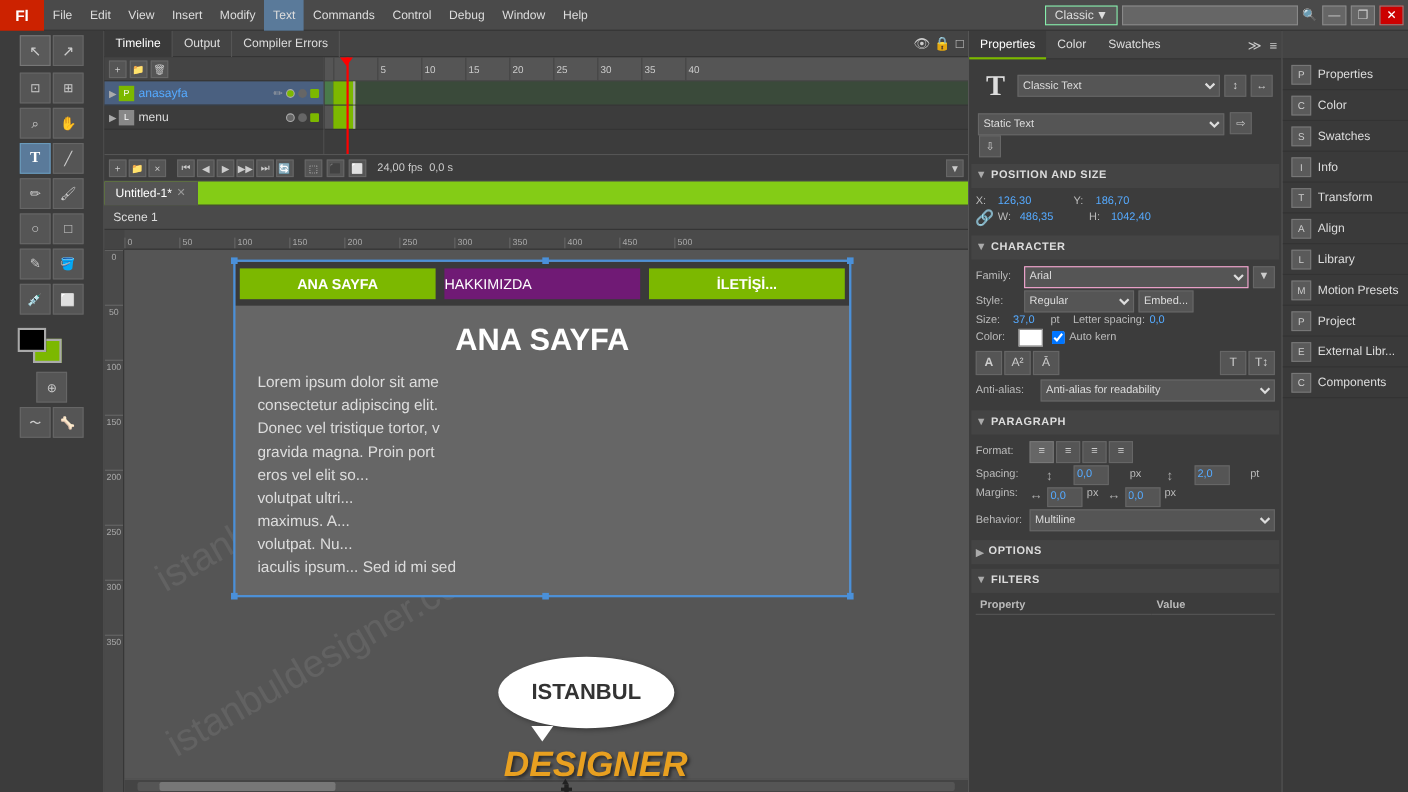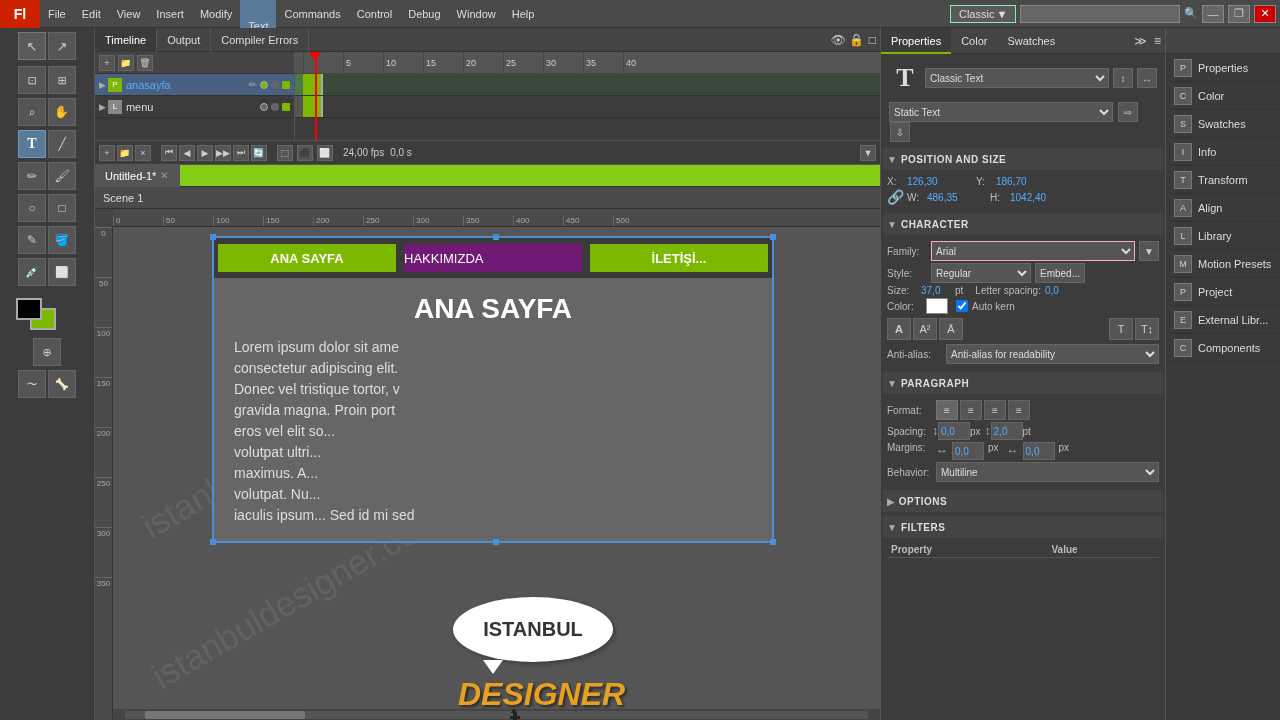--- a/index.html
+++ b/index.html
@@ -10,21 +10,21 @@
 <body>
 
 <div style="display:flex; height:28px; background:#4a4a4a; border-bottom:1px solid #333; align-items:center;">
   <div style="width:40px;height:28px;background:#cc2200;display:flex;align-items:center;justify-content:center;color:#fff;font-weight:bold;font-size:14px;flex-shrink:0;">Fl</div>
   <div style="display:flex;align-items:center;">
     <span style="padding:0 8px;height:28px;line-height:28px;color:#ddd;font-size:11px;cursor:pointer;">File</span>
     <span style="padding:0 8px;height:28px;line-height:28px;color:#ddd;font-size:11px;cursor:pointer;">Edit</span>
     <span style="padding:0 8px;height:28px;line-height:28px;color:#ddd;font-size:11px;cursor:pointer;">View</span>
     <span style="padding:0 8px;height:28px;line-height:28px;color:#ddd;font-size:11px;cursor:pointer;">Insert</span>
     <span style="padding:0 8px;height:28px;line-height:28px;color:#ddd;font-size:11px;cursor:pointer;">Modify</span>
-    <span style="padding:12px 8px;height:28px;line-height:28px;color:#ddd;font-size:11px;cursor:pointer;background:#5a7a9a;">Text</span>
+    <span style="padding:0 8px;height:28px;line-height:28px;color:#ddd;font-size:11px;cursor:pointer;background:#5a7a9a;">Text</span>
     <span style="padding:0 8px;height:28px;line-height:28px;color:#ddd;font-size:11px;cursor:pointer;">Commands</span>
     <span style="padding:0 8px;height:28px;line-height:28px;color:#ddd;font-size:11px;cursor:pointer;">Control</span>
     <span style="padding:0 8px;height:28px;line-height:28px;color:#ddd;font-size:11px;cursor:pointer;">Debug</span>
     <span style="padding:0 8px;height:28px;line-height:28px;color:#ddd;font-size:11px;cursor:pointer;">Window</span>
     <span style="padding:0 8px;height:28px;line-height:28px;color:#ddd;font-size:11px;cursor:pointer;">Help</span>
   </div>
   <div style="margin-left:auto;display:flex;align-items:center;gap:4px;padding-right:4px;">
     <button style="background:#5a5a5a;border:1px solid #86efac;color:#ddd;padding:2px 8px;font-size:11px;cursor:pointer;display:flex;align-items:center;gap:2px;">
       <span>Classic</span>
         <span>▼</span>
@@ -433,21 +433,21 @@
         <div style="display:flex;align-items:center;gap:4px;margin:2px 0;">
           <span style="color:#bbb;font-size:10px;min-width:45px;">Format:</span>
           <div style="display:flex;gap:2px;">
             <div style="width:22px;height:20px;background:#666;border:1px solid #777;color:#ccc;font-size:10px;display:flex;align-items:center;justify-content:center;cursor:pointer;">≡</div>
             <div style="width:22px;height:20px;background:#555;border:1px solid #666;color:#ccc;font-size:10px;display:flex;align-items:center;justify-content:center;cursor:pointer;">≡</div>
             <div style="width:22px;height:20px;background:#555;border:1px solid #666;color:#ccc;font-size:10px;display:flex;align-items:center;justify-content:center;cursor:pointer;">≡</div>
             <div style="width:22px;height:20px;background:#555;border:1px solid #666;color:#ccc;font-size:10px;display:flex;align-items:center;justify-content:center;cursor:pointer;">≡</div>
           </div>
         </div>
 
-        <div style="display:flex;align-items:center;gap:0;margin:2px 0;">
+        <div style="display:flex;align-items:center;gap:19px;margin:2px 0;">
           <span style="color:#bbb;font-size:10px;min-width:45px;">Spacing:</span>
           <span style="color:#aaa;font-size:12px;">↕</span>
           <input type="text" style="width: 32px; height: 18px; background: rgb(85, 85, 85); border: 1px solid rgb(102, 102, 102); color: rgb(85, 170, 255); font-size: 10px; padding: 0px 2px;" value="0,0">
           <span style="color:#bbb;font-size:10px;">px</span>
           <span style="color:#aaa;font-size:12px;margin-left:4px;">↕</span>
           <input type="text" style="width: 32px; height: 18px; background: rgb(85, 85, 85); border: 1px solid rgb(102, 102, 102); color: rgb(85, 170, 255); font-size: 10px; padding: 0px 2px;" value="2,0">
           <span style="color:#bbb;font-size:10px;">pt</span>
         </div>
 
         <div style="display:flex;align-items:flex-start;gap:4px;margin:2px 0;">

